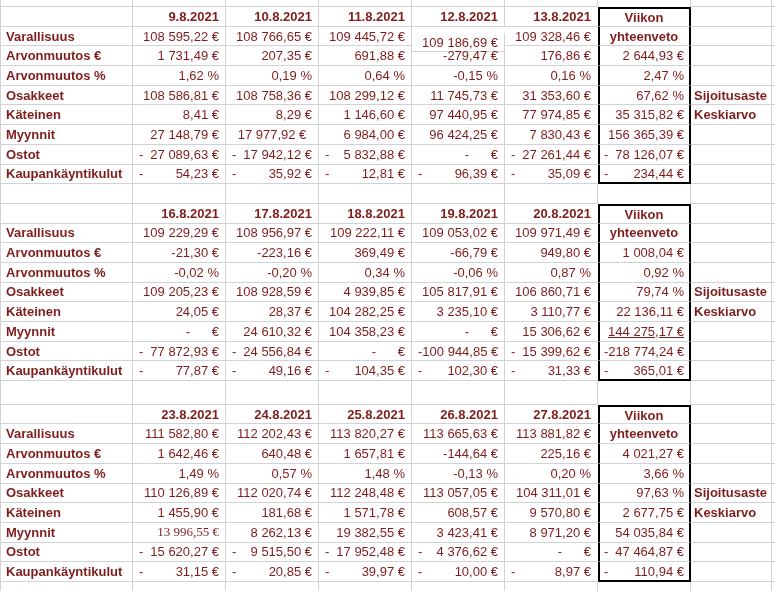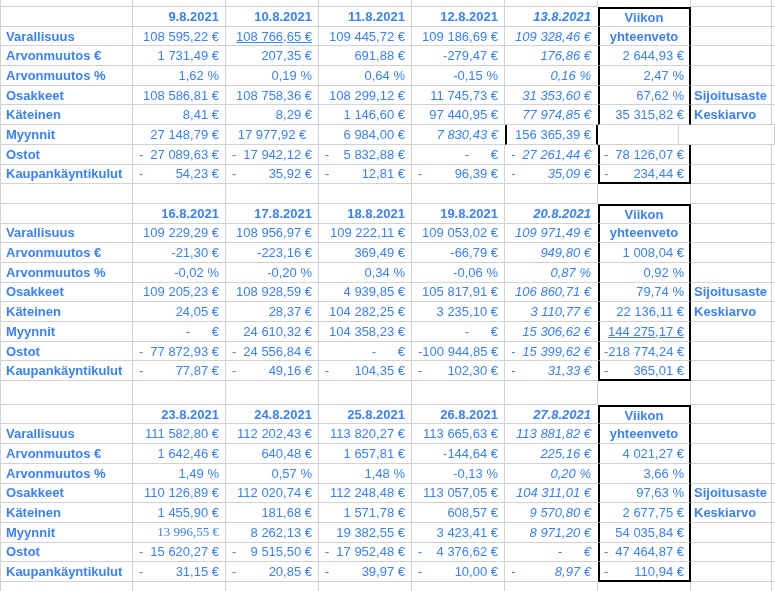--- a/index.html
+++ b/index.html
@@ -1,39 +1,39 @@
 <!DOCTYPE html>
 <html><head>
 <meta charset="utf-8">
 <style>
   html,body{margin:0;padding:0;background:#fff;}
   .sheet{
     position:relative;
     width:775px;height:591px;
     background:#ffffff;
     font-family:"Liberation Sans","DejaVu Sans",sans-serif;
-    font-size:13px;color:#3b82f6;
+    font-size:13px;color:#7f1d1d;
     border-left:1px solid #d2d2d2;
     box-sizing:border-box;
     display:flex;flex-direction:column;
     overflow:hidden;
   }
   .row{display:flex;flex:none;}
   .row.fill{flex:1 1 auto;}
   .cell{
     flex:none;box-sizing:border-box;height:100%;
     border-right:1px solid #d2d2d2;
     border-bottom:1px solid #d2d2d2;
     display:flex;align-items:center;
     white-space:nowrap;overflow:visible;
     padding:0 6px;
   }
   .cell.last{flex:1 1 auto;}
   .cell.nbb{border-bottom:none;}
-  .cell.nbr{border-right-color:transparent;font-style:italic;}
+  .cell.nbr{border-right-color:transparent;}
   .lbl{font-weight:700;padding-left:5px;}
   .num{justify-content:flex-end;}
   .acct{justify-content:space-between;}
   .date{font-weight:700;justify-content:flex-end;}
   .sumhead{font-weight:700;justify-content:center;}
   .side{font-weight:700;padding-left:3px;}
   .boxl{border-left:2px solid #000;padding-left:4px;}
   .boxr{border-right:2px solid #000;padding-right:5px;}
   .boxt{border-top:2px solid #000;}
   .boxb{border-bottom:2px solid #000;}
@@ -64,27 +64,27 @@
       <div class="cell date nbr" style="width: 93px;">13.8.2021</div>
       <div class="cell sumhead boxl boxr boxt" style="width: 93px;">Viikon</div>
       <div class="cell" style="width: 81px;"></div>
       <div class="cell last"></div>
     </div>
     <div class="row" style="height: 19.7px;">
       <div class="cell lbl" style="width: 132px;">Varallisuus</div>
       <div class="cell num" style="width: 93px;">
         <span class="val">108 595,22 €</span>
       </div>
-      <div class="cell num" style="width: 93px; text-decoration: underline;">
+      <div class="cell num" style="width: 93px;">
         <span class="val">108 766,65 €</span>
       </div>
       <div class="cell num" style="width: 93px;">
         <span class="val">109 445,72 €</span>
       </div>
-      <div class="cell num" style="width: 93px;">
+      <div class="cell num" style="width: 93px; margin-top: 6px;">
         <span class="val">109 186,69 €</span>
       </div>
       <div class="cell nbr num" style="width: 93px;">
         <span class="val">109 328,46 €</span>
       </div>
       <div class="cell boxl boxr sumhead" style="width: 93px;">yhteenveto</div>
       <div class="cell side" style="width: 81px;"></div>
       <div class="cell last"></div>
     </div>
     <div class="row" style="height: 19.7px;">
@@ -186,20 +186,23 @@
     <div class="row" style="height: 19.7px;">
       <div class="cell lbl" style="width: 132px;">Myynnit</div>
       <div class="cell num" style="width: 93px;">
         <span class="val">27 148,79 €</span>
       </div>
       <div class="cell num" style="width: 93px; justify-content: center;">
         <span class="val">17 977,92 €</span>
       </div>
       <div class="cell num" style="width: 93px;">
         <span class="val">6 984,00 €</span>
+      </div>
+      <div class="cell num" style="width: 93px;">
+        <span class="val">96 424,25 €</span>
       </div>
       <div class="cell nbr num" style="width: 93px;">
         <span class="val">7 830,43 €</span>
       </div>
       <div class="cell boxl boxr num" style="width: 93px;">
         <span class="val">156 365,39 €</span>
       </div>
       <div class="cell side" style="width: 81px;"></div>
       <div class="cell last"></div>
     </div>

